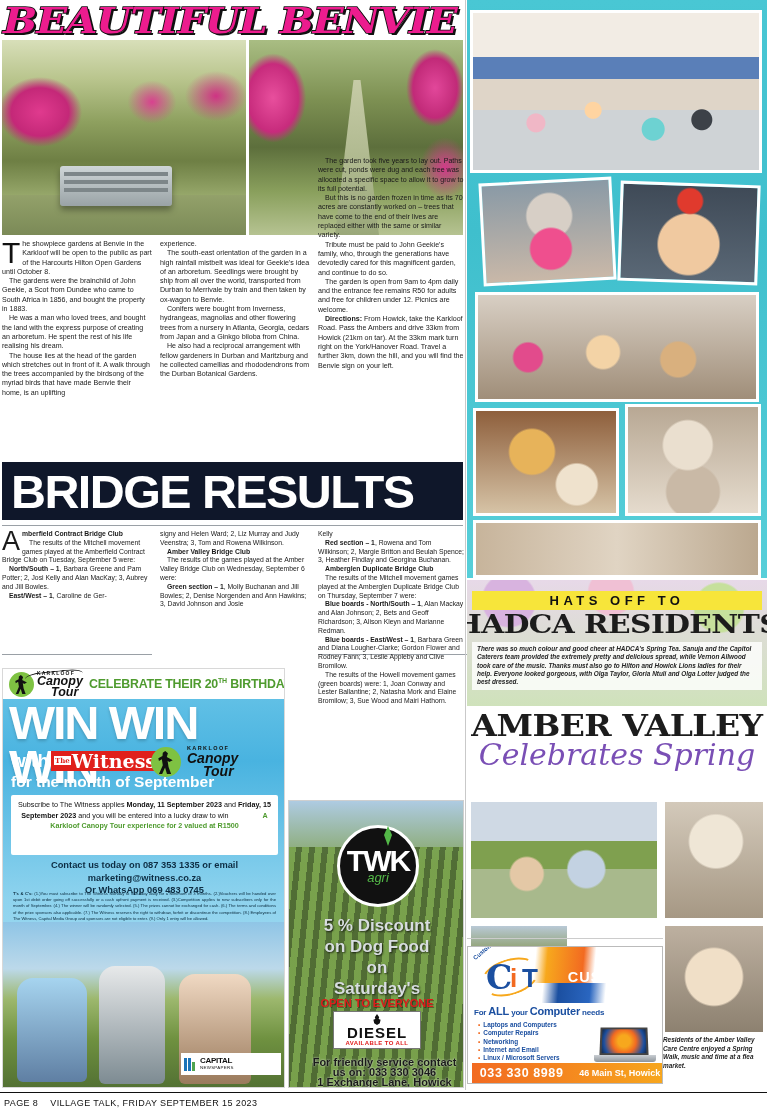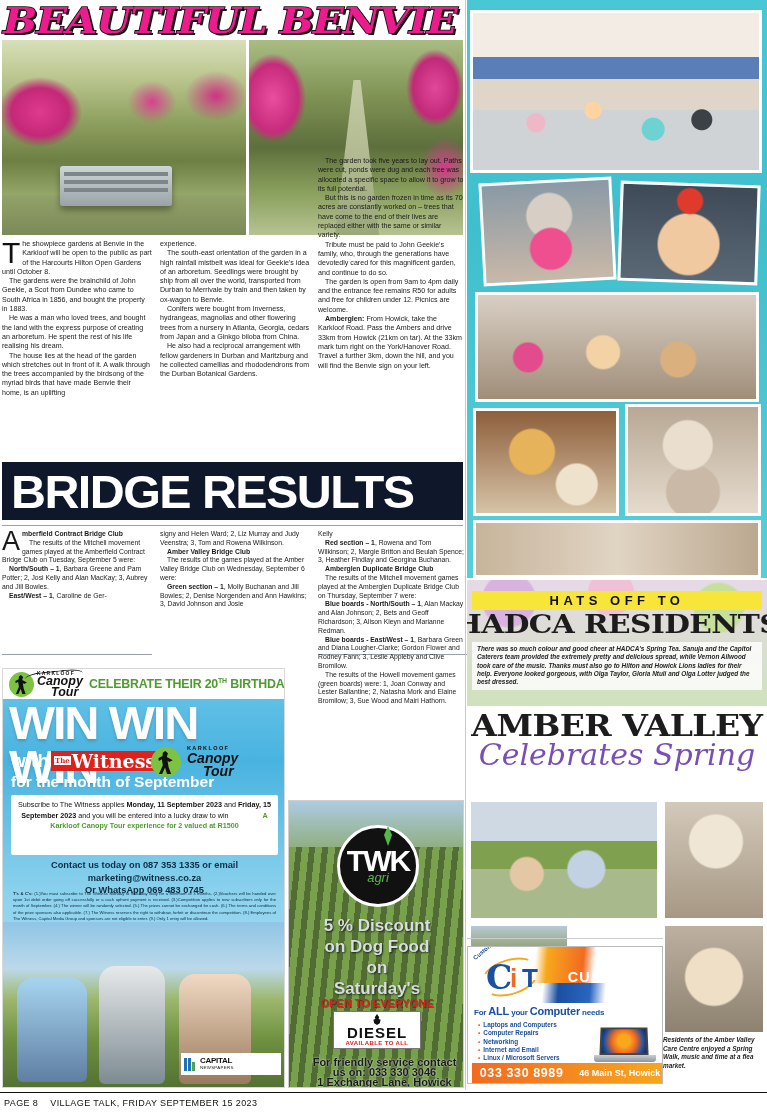--- a/index.html
+++ b/index.html
@@ -455,21 +455,21 @@
         <p class="noindent">experience.</p>
         <p>The south-east orientation of the garden in a high rainfall mistbelt was ideal for Geekie's idea of an arboretum. Seedlings were brought by ship from all over the world, transported from Durban to Merrivale by train and then taken by ox-wagon to Benvie.</p>
         <p>Conifers were bought from Inverness, hydrangeas, magnolias and other flowering trees from a nursery in Atlanta, Georgia, cedars from Japan and a Ginkgo biloba from China.</p>
         <p>He also had a reciprocal arrangement with fellow gardeners in Durban and Maritzburg and he collected camellias and rhododendrons from the Durban Botanical Gardens.</p>
       </div>
       <div class="art-col" id="art-c3">
         <p>The garden took five years to lay out. Paths were cut, ponds were dug and each tree was allocated a specific space to allow it to grow to its full potential.</p>
         <p>But this is no garden frozen in time as its 70 acres are constantly worked on – trees that have come to the end of their lives are replaced either with the same or similar variety.</p>
         <p>Tribute must be paid to John Geekie's family, who, through the generations have devotedly cared for this magnificent garden, and continue to do so.</p>
         <p>The garden is open from 9am to 4pm daily and the entrance fee remains R50 for adults and free for children under 12. Picnics are welcome.</p>
-        <p><span class="b">Amberglen:</span><span> From Howick, take the Karkloof Road. Pass the Ambers and drive 33km from Howick (21km on tar). At the 33km mark turn right on the York/Hanover Road. Travel a further 3km, down the hill, and you will find the Benvie sign on your left.</span></p>
+        <p><span class="b">Directions:</span><span> From Howick, take the Karkloof Road. Pass the Ambers and drive 33km from Howick (21km on tar). At the 33km mark turn right on the York/Hanover Road. Travel a further 3km, down the hill, and you will find the Benvie sign on your left.</span></p>
       </div>
     </div>
 
     <div id="bridge-banner">
       <div id="bridge-banner-title">BRIDGE RESULTS</div>
     </div>
     <div id="bridge-rule"></div>
 
     <div id="bridge-body">
       <div class="br-col" id="br-c1">

